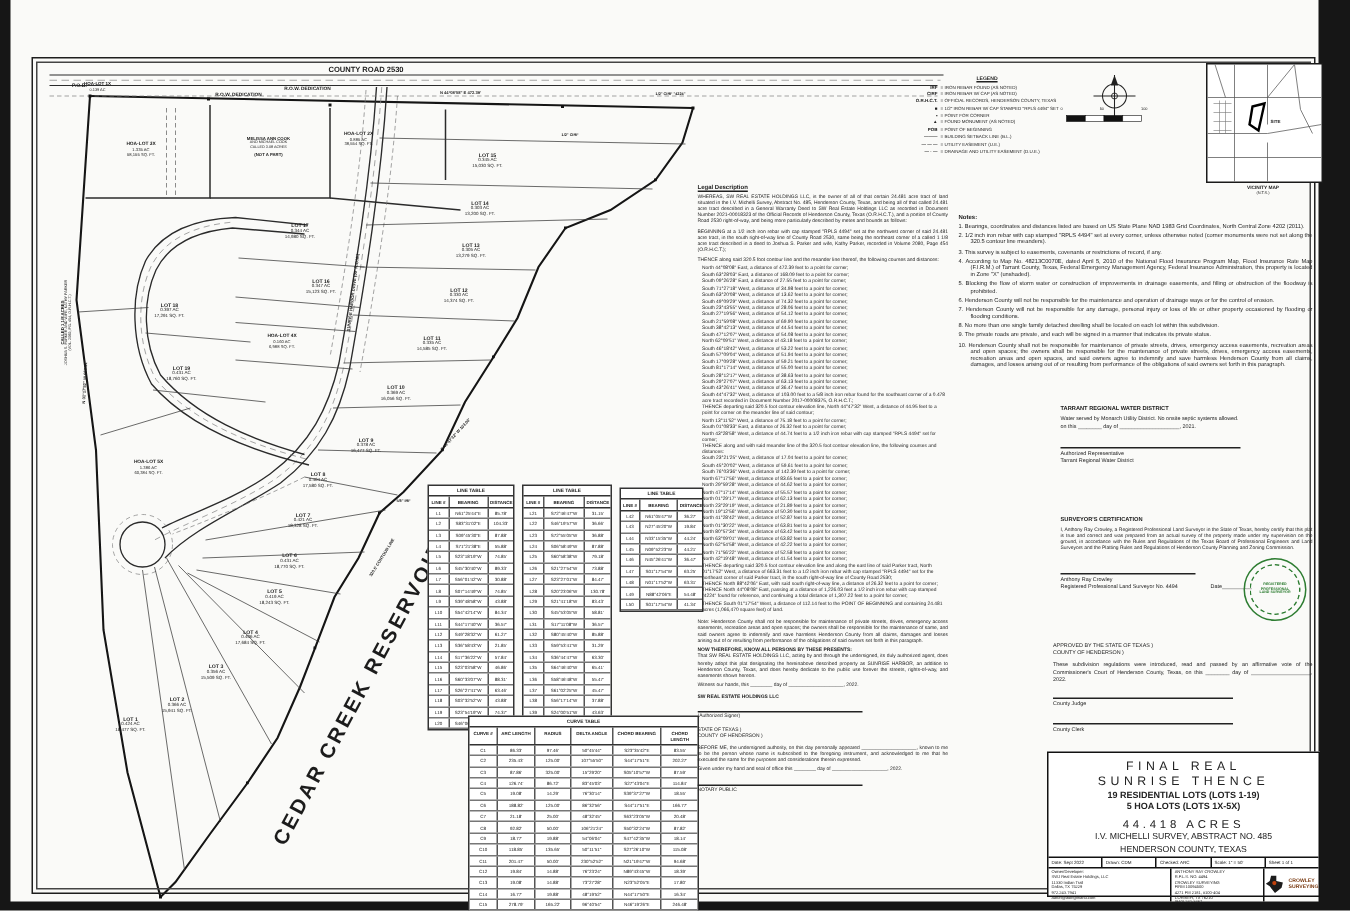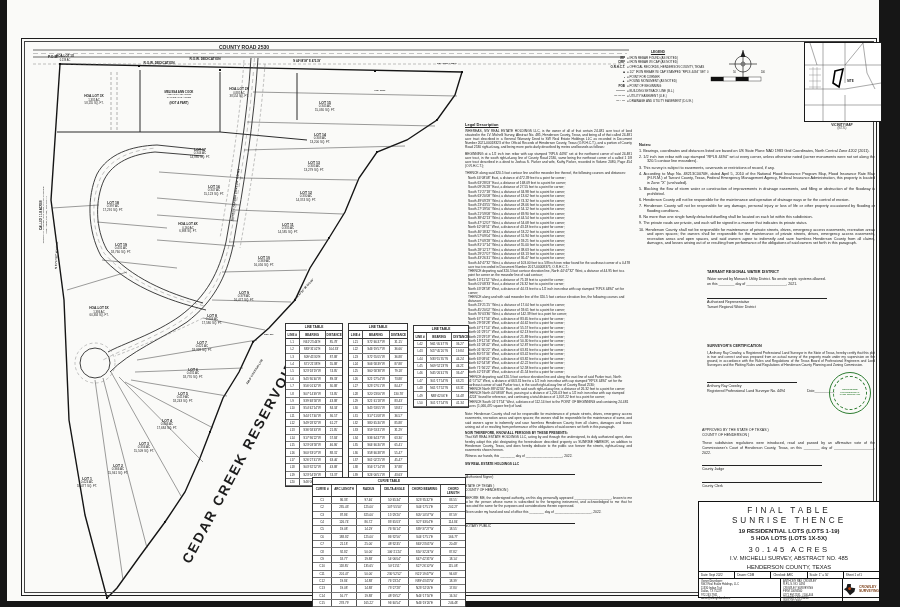--- a/index.html
+++ b/index.html
@@ -974,25 +974,25 @@
     <div style="height:6px"></div>
     <div class="hr"></div>
     <div>County Judge</div>
     <div style="height:6px"></div>
     <div class="hr"></div>
     <div>County Clerk</div>
   </div>
 
   <div class="tblock">
     <div class="tb-main">
-      <div class="tb1">FINAL TABLE</div>
+      <div class="tb1">FINAL REAL</div>
       <div class="tb2">SUNRISE THENCE</div>
       <div class="tb3">19 RESIDENTIAL LOTS (LOTS 1-19)</div>
       <div class="tb4">5 HOA LOTS (LOTS 1X-5X)</div>
-      <div class="tb5">30.145 ACRES</div>
+      <div class="tb5">44.418 ACRES</div>
       <div class="tb6">I.V. MICHELLI SURVEY, ABSTRACT NO. 485</div>
       <div class="tb7">HENDERSON COUNTY, TEXAS</div>
     </div>
     <div class="tb-strip">
 
     <span>Date: Sept 2022</span>
         <span>Drawn: CDM</span>
         <span>Checked: ARC</span>
         <span>Scale: 1" = 50'</span>
         <span>Sheet 1 of 1</span>

